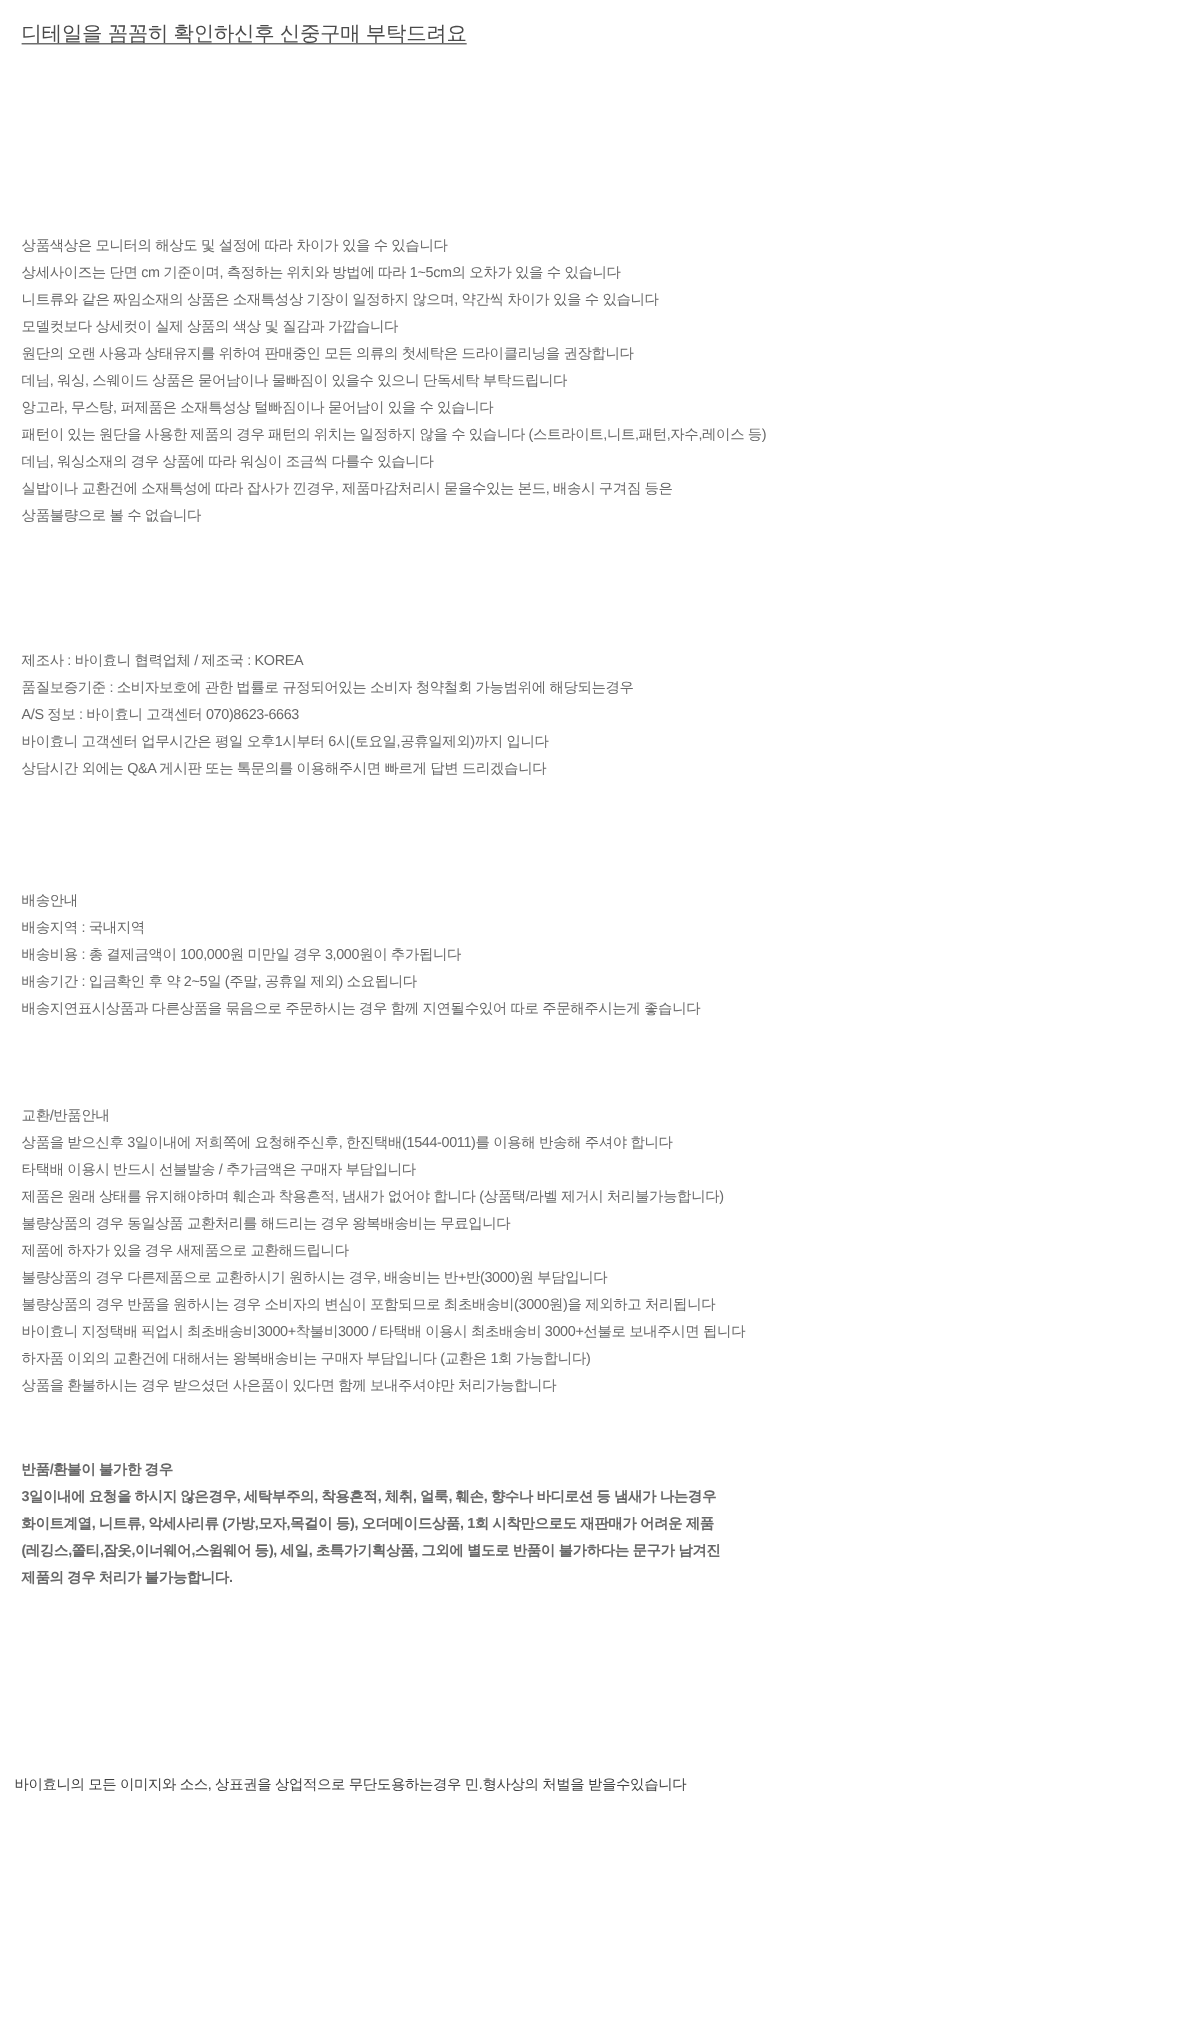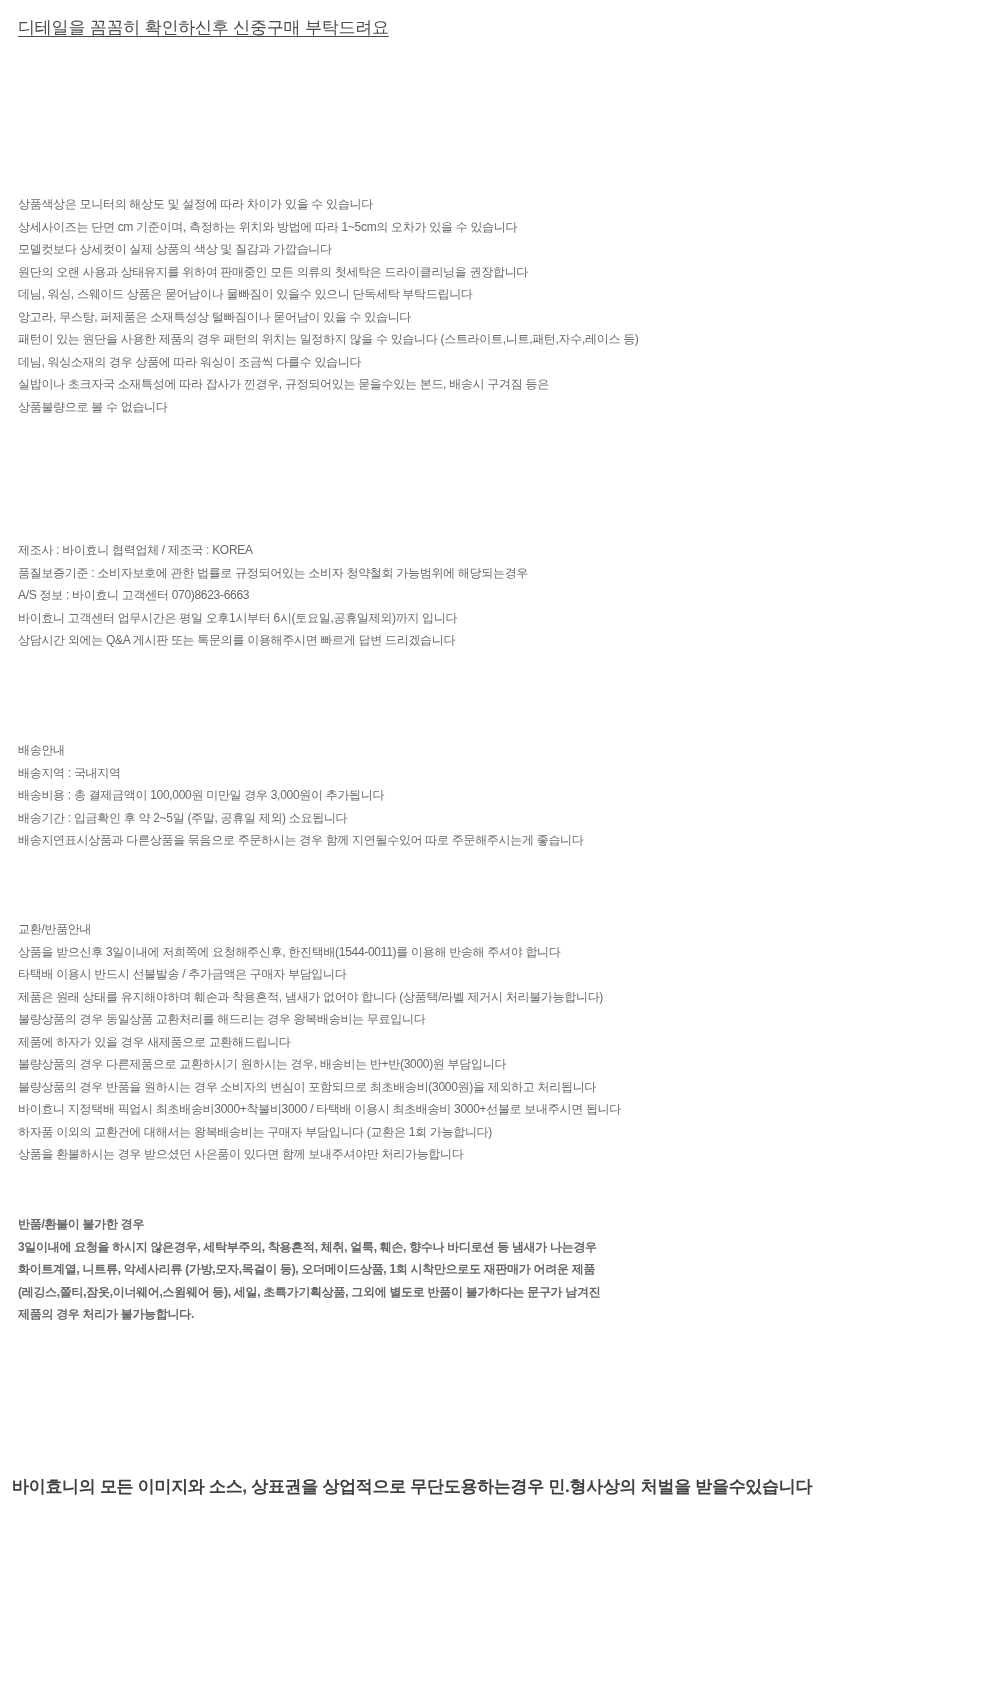--- a/index.html
+++ b/index.html
@@ -30,46 +30,47 @@
     font-size: 12px;
     line-height: 22.5px;
     color: var(--text, #686868);
     letter-spacing: -0.3px;
     white-space: nowrap;
   }
   .block .line, .block .heading { height: 22.5px; }
   .footer {
     position: absolute;
     top: 1475px; left: 12px; right: 24px;
-    font-size: 17px;
+    font-size: 12px;
     line-height: 24px;
-    font-weight: 700;
+    font-weight: 400;
     color: var(--footer, #3f3f3f);
     letter-spacing: -0.3px;
     white-space: nowrap;
   }
 </style>
 </head>
 <body>
 
 <div class="page">
 
   <div class="title">디테일을 꼼꼼히 확인하신후 신중구매 부탁드려요</div>
 
   <div class="block" style="top:193px;">
     <div>
         <div class="line">상품색상은 모니터의 해상도 및 설정에 따라 차이가 있을 수 있습니다</div>
         <div class="line">상세사이즈는 단면 cm 기준이며, 측정하는 위치와 방법에 따라 1~5cm의 오차가 있을 수 있습니다</div>
+        <div class="line">니트류와 같은 짜임소재의 상품은 소재특성상 기장이 일정하지 않으며, 약간씩 차이가 있을 수 있습니다</div>
         <div class="line">모델컷보다 상세컷이 실제 상품의 색상 및 질감과 가깝습니다</div>
         <div class="line">원단의 오랜 사용과 상태유지를 위하여 판매중인 모든 의류의 첫세탁은 드라이클리닝을 권장합니다</div>
         <div class="line">데님, 워싱, 스웨이드 상품은 묻어남이나 물빠짐이 있을수 있으니 단독세탁 부탁드립니다</div>
         <div class="line">앙고라, 무스탕, 퍼제품은 소재특성상 털빠짐이나 묻어남이 있을 수 있습니다</div>
         <div class="line">패턴이 있는 원단을 사용한 제품의 경우 패턴의 위치는 일정하지 않을 수 있습니다 (스트라이트,니트,패턴,자수,레이스 등)</div>
         <div class="line">데님, 워싱소재의 경우 상품에 따라 워싱이 조금씩 다를수 있습니다</div>
-        <div class="line">실밥이나 초크자국 소재특성에 따라 잡사가 낀경우, 규정되어있는 묻을수있는 본드, 배송시 구겨짐 등은</div>
+        <div class="line">실밥이나 교환건에 소재특성에 따라 잡사가 낀경우, 제품마감처리시 묻을수있는 본드, 배송시 구겨짐 등은</div>
         <div class="line">상품불량으로 볼 수 없습니다</div>
       </div>
   </div>
 
   <div class="block" style="top:539px;">
     <div>
         <div class="line">제조사 : 바이효니 협력업체 / 제조국 : KOREA</div>
         <div class="line">품질보증기준 : 소비자보호에 관한 법률로 규정되어있는 소비자 청약철회 가능범위에 해당되는경우</div>
         <div class="line">A/S 정보 : 바이효니 고객센터 070)8623-6663</div>
         <div class="line">바이효니 고객센터 업무시간은 평일 오후1시부터 6시(토요일,공휴일제외)까지 입니다</div>

